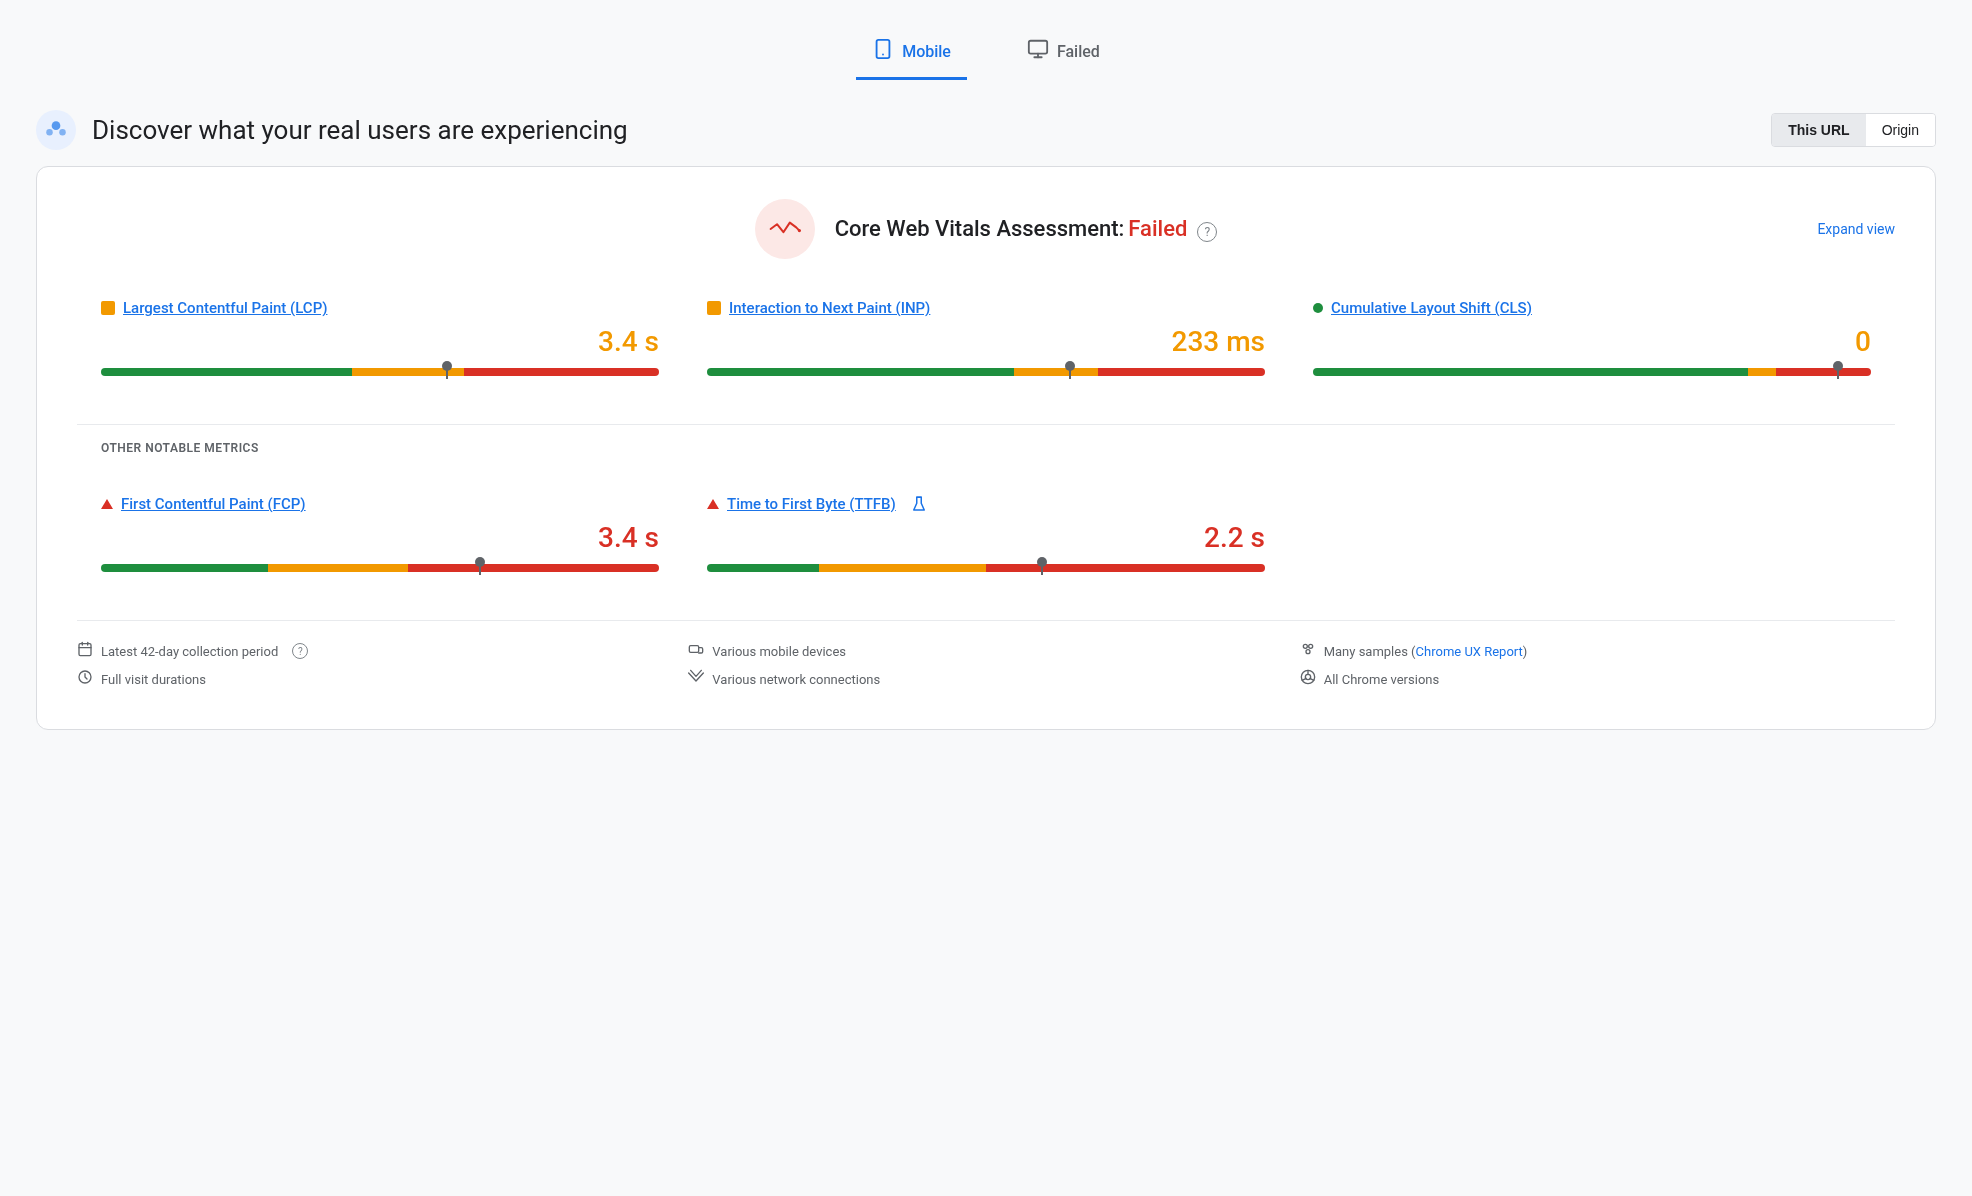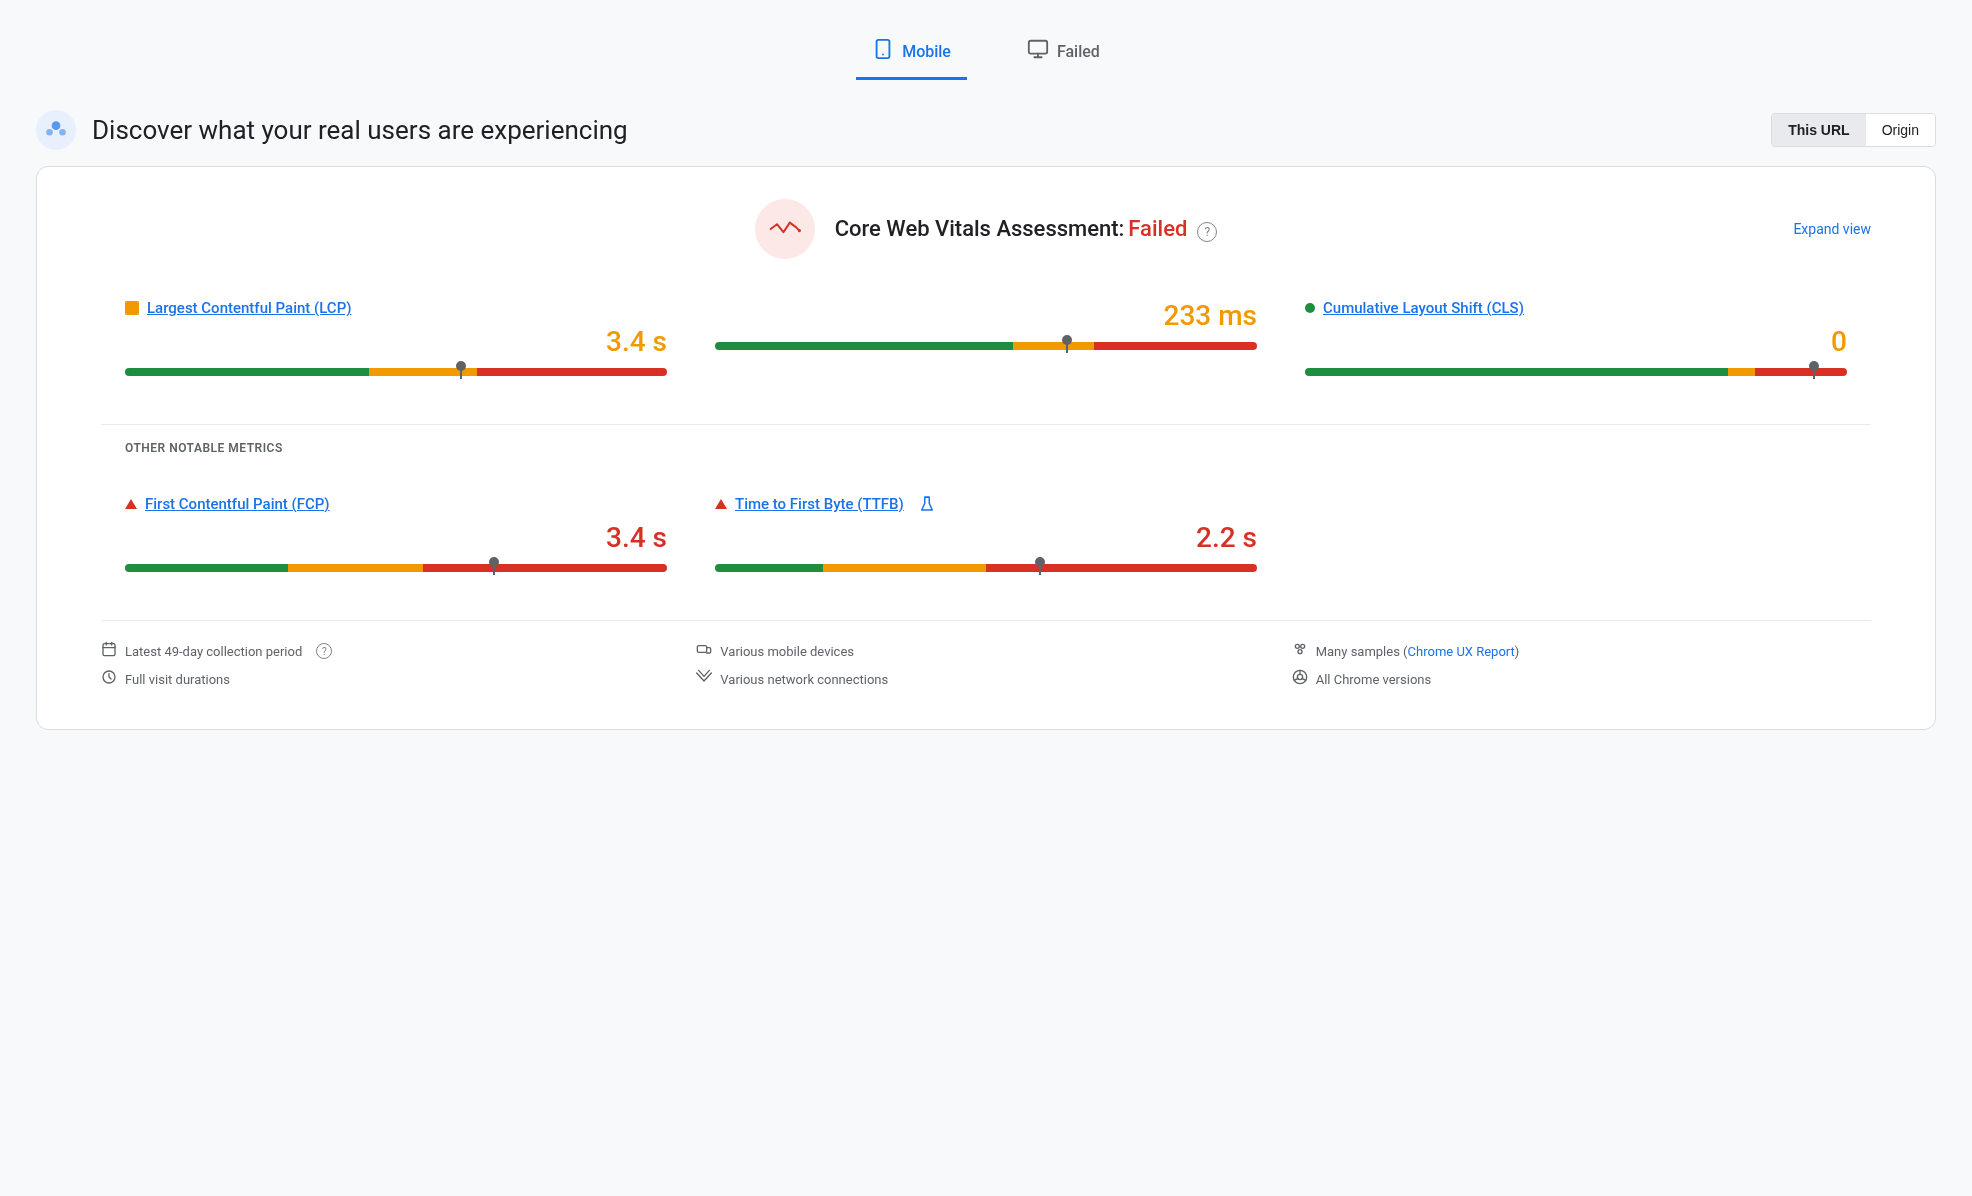--- a/index.html
+++ b/index.html
@@ -89,21 +89,21 @@
       font-weight: 700;
       padding-left: 16px;
     }
 
     
     .main-card {
       background: white;
       border-radius: 12px;
       border: 1px solid #dadce0;
       width: 1900px;
-      padding: 32px 64px;
+      padding: 32px 40px;
     }
 
     
     .cwv-header {
       display: flex;
       align-items: center;
       justify-content: center;
       gap: 20px;
       margin-bottom: 20px;
       position: relative;
@@ -365,20 +365,24 @@
         <div class="progress-bar">
           <div class="bar-segment bar-green" style="width:45%;"></div>
           <div class="bar-segment bar-orange" style="width:20%;"></div>
           <div class="bar-segment bar-red" style="width:35%;"></div>
         </div>
         <div class="bar-marker" style="left:62%;"></div>
       </div>
     </div>
 
     <div class="metric-item">
+      <div class="metric-header">
+        <div class="metric-dot orange" style="border-radius:2px;"></div>
+        <span class="metric-label">Interaction to Next Paint (INP)</span>
+      </div>
       <div class="metric-value">233 ms</div>
       <div class="progress-bar-container">
         <div class="progress-bar">
           <div class="bar-segment bar-green" style="width:55%;"></div>
           <div class="bar-segment bar-orange" style="width:15%;"></div>
           <div class="bar-segment bar-red" style="width:30%;"></div>
         </div>
         <div class="bar-marker" style="left:65%;"></div>
       </div>
     </div>
@@ -453,21 +457,21 @@
     <div>
       <div class="footer-item">
         <span class="footer-icon">
           <svg width="16" height="16" viewBox="0 0 24 24" fill="none" stroke="#5f6368" stroke-width="2" stroke-linecap="round" stroke-linejoin="round">
             <rect x="3" y="4" width="18" height="18" rx="2" ry="2"></rect>
             <line x1="16" y1="2" x2="16" y2="6"></line>
             <line x1="8" y1="2" x2="8" y2="6"></line>
             <line x1="3" y1="10" x2="21" y2="10"></line>
           </svg>
         </span>
-        <span>Latest 49-day collection period</span>
+        <span>Latest 42-day collection period</span>
         <span class="cwv-help" style="font-size:10px;width:16px;height:16px;">?</span>
       </div>
       <div class="footer-item">
         <span class="footer-icon">
           <svg width="16" height="16" viewBox="0 0 24 24" fill="none" stroke="#5f6368" stroke-width="2" stroke-linecap="round" stroke-linejoin="round">
             <circle cx="12" cy="12" r="9"></circle>
             <polyline points="12 7 12 12 15 15"></polyline>
           </svg>
         </span>
         <span>Full visit durations</span>

